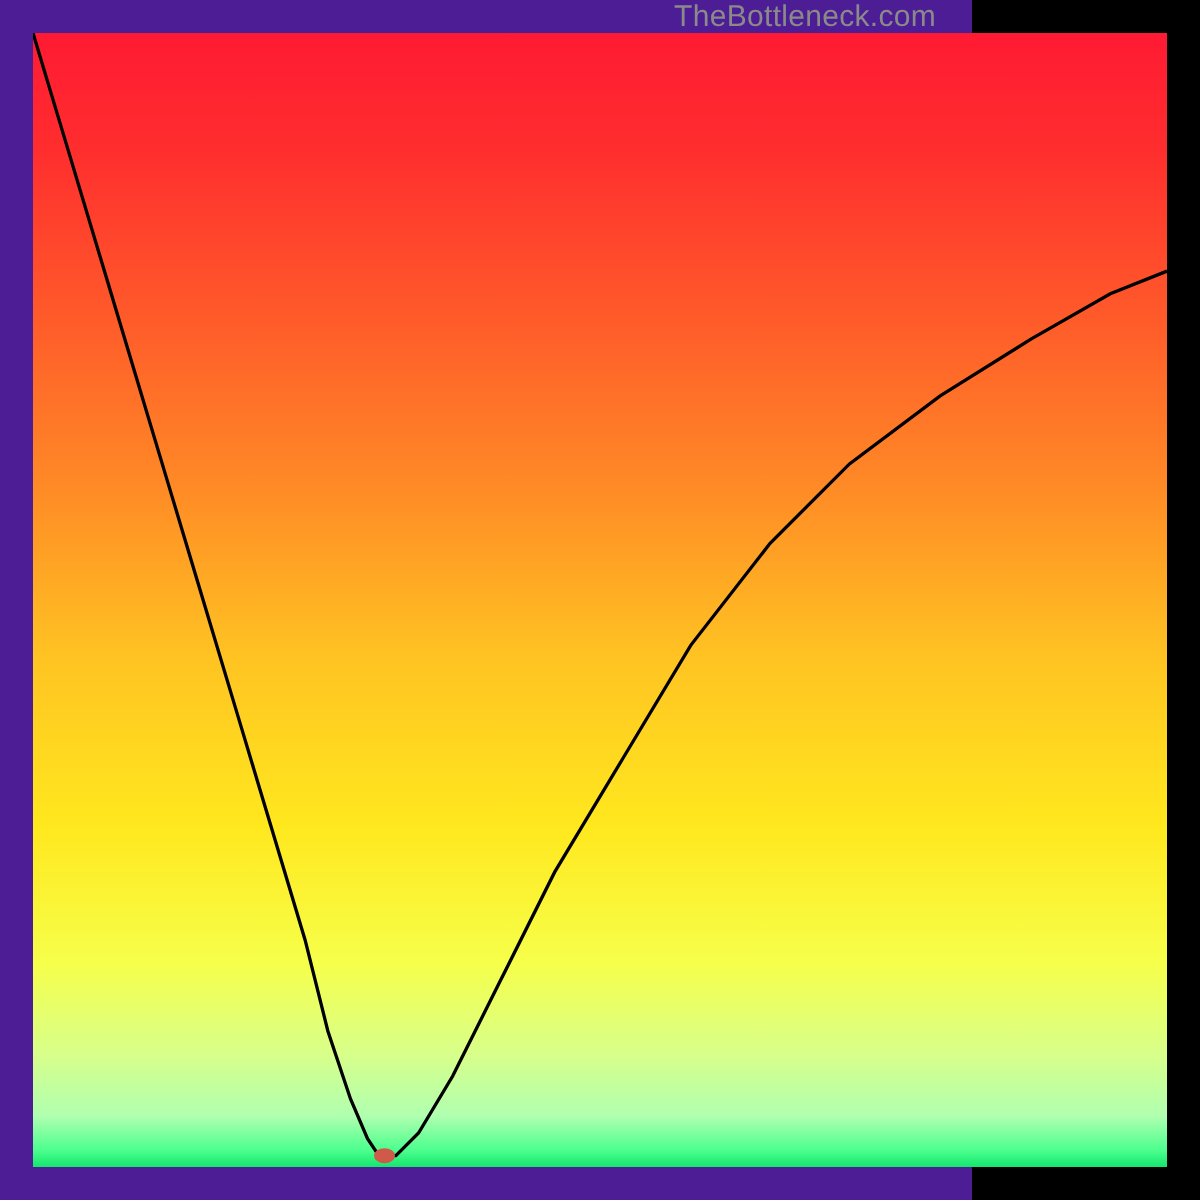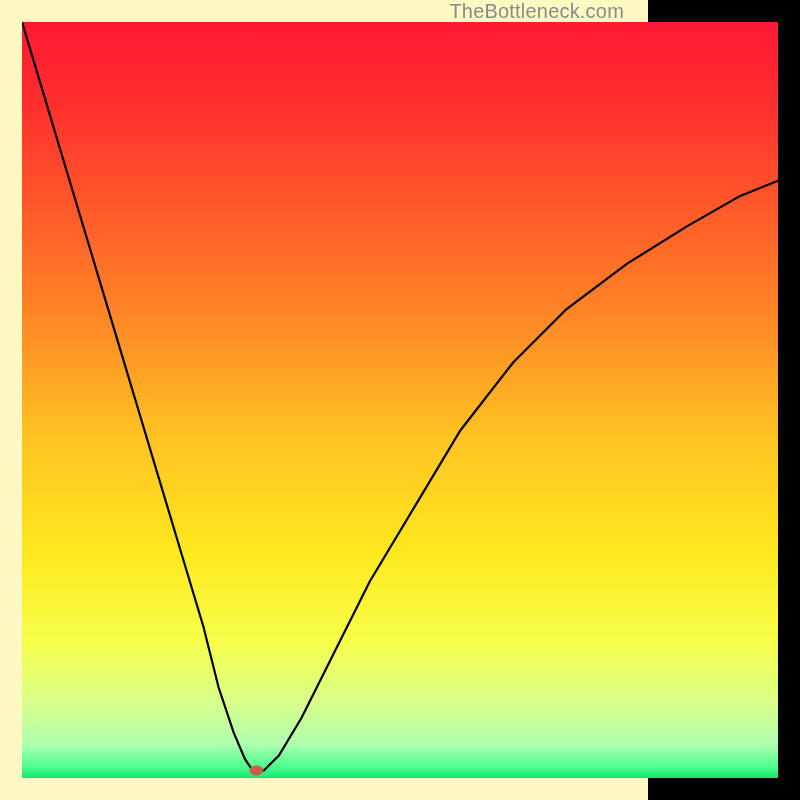--- a/index.html
+++ b/index.html
@@ -8,21 +8,21 @@
     width: 800px;
     height: 800px;
     background: #000;
     font-family: Arial, Helvetica, sans-serif;
     overflow: hidden;
   }
   .frame {
     position: absolute;
     left: 0; top: 0;
     width: 648px; height: 800px;
-    background: #fef9c3;
+    background: #4c1d95;
   }
   .plot-outer {
     position: absolute;
     left: 22px;
     top: 22px;
     width: 756px;
     height: 756px;
     background: #000;
   }
   .watermark {

